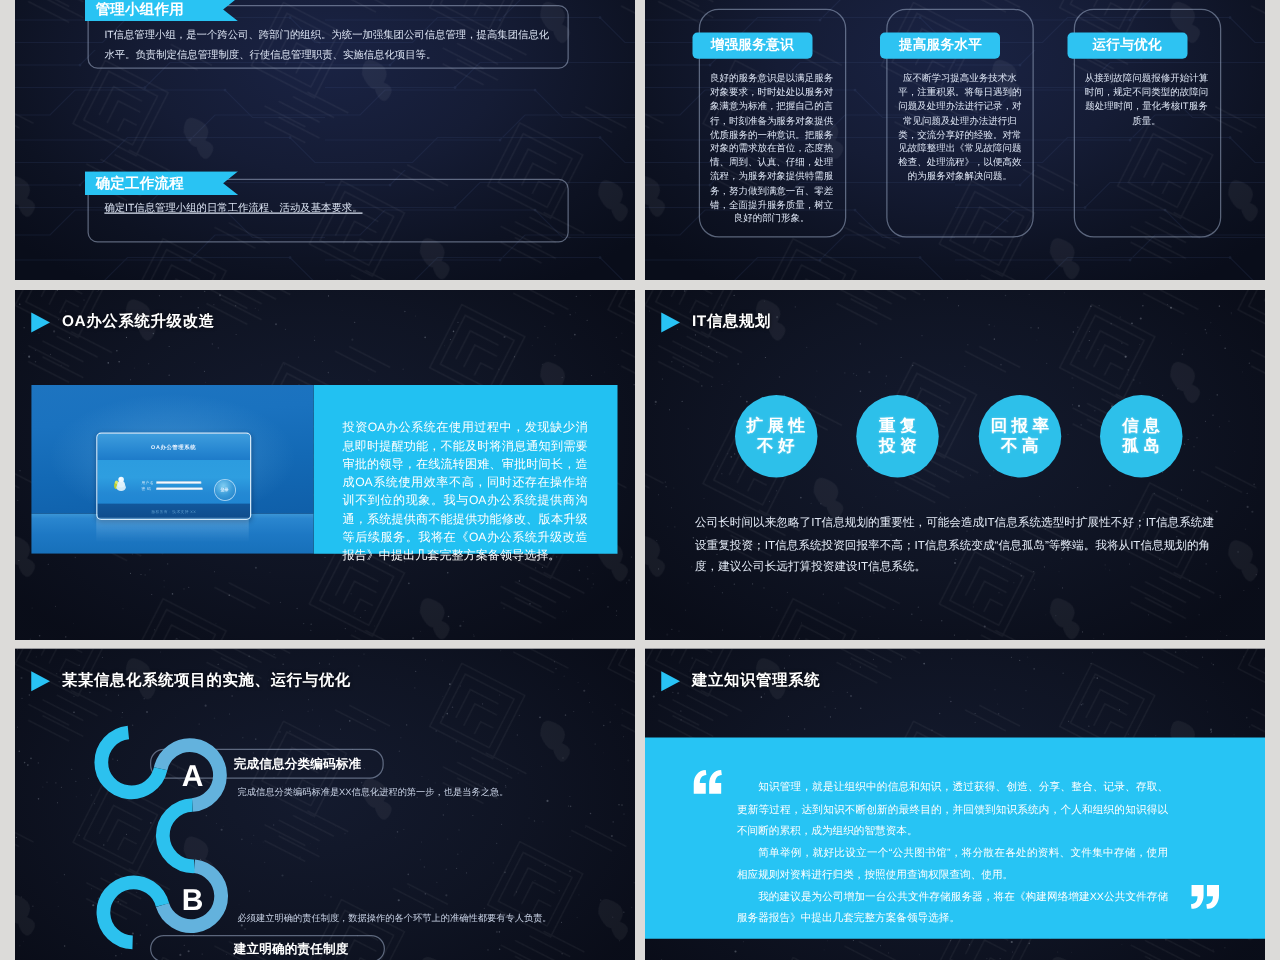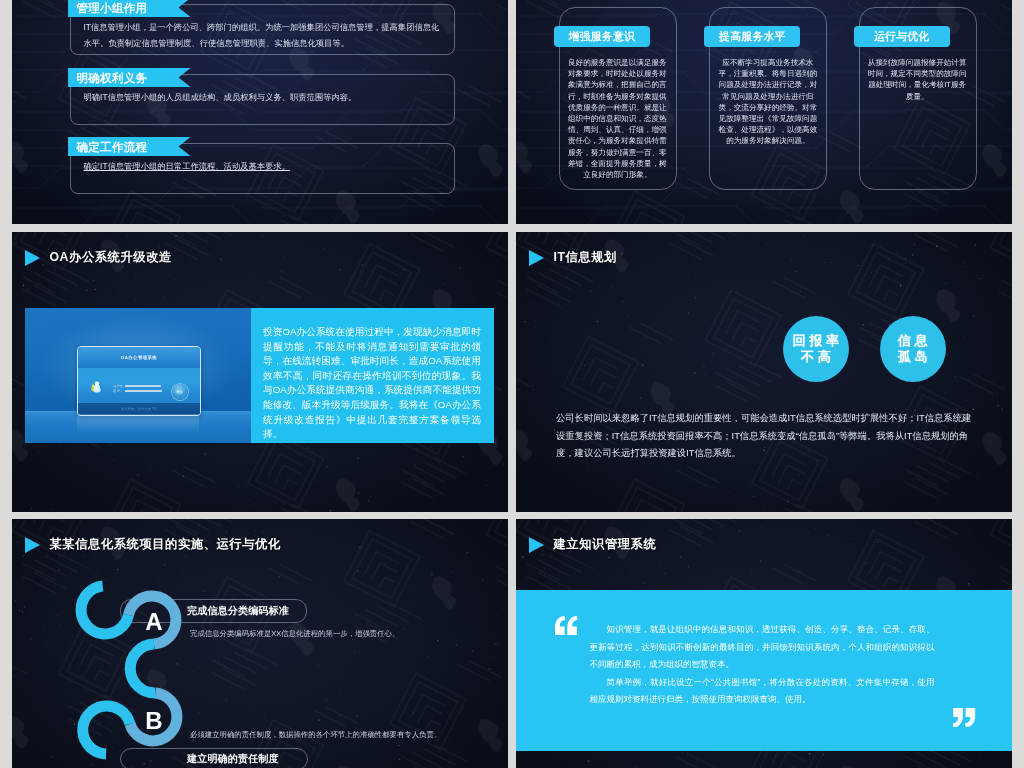--- a/index.html
+++ b/index.html
@@ -59,21 +59,21 @@
       color:#fff;font-weight:bold;font-size:10.9px;line-height:21px;
       text-align:center;letter-spacing:.2px;white-space:nowrap;}
   .col-body{position:absolute;color:#dde5f4;font-size:7.6px;line-height:11.2px;
       text-align:center;}
 
   
   .oa-wrap{position:absolute;display:flex;}
   .oa-img{position:relative;overflow:hidden;}
   .oa-txt{position:relative;background:#22c1f2;color:#fff;font-size:9.7px;
       line-height:14.6px;}
-  .oa-txt p{margin:0;text-align:justify;text-justify:inter-ideograph;border-radius:26px;}
+  .oa-txt p{margin:11px;text-align:justify;text-justify:inter-ideograph;border-radius:26px;}
 
   .oa-sky{position:absolute;left:0;right:0;top:0;height:76%;
      background:
        radial-gradient(ellipse 62% 70% at 50% 56%, rgba(90,165,220,.55) 0%, rgba(60,135,200,0) 70%),
        linear-gradient(175deg,#1d74c0 0%,#1a72bf 28%,#1369b5 62%,#0f5fa9 100%);}
   .oa-floor{position:absolute;left:0;right:0;bottom:0;height:24%;
      background:linear-gradient(180deg,#3b96d6 0%,#2a86cf 12%,#1d78c4 52%,#1770ba 100%);}
   .oa-dlg{position:absolute;left:22.8%;top:28.3%;width:54.4%;height:49.9%;
      border-radius:4px;border:1.4px solid rgba(222,239,252,.95);
      overflow:hidden;box-shadow:0 1.5px 4px rgba(0,20,50,.35);}
@@ -182,44 +182,40 @@
     </svg>
     <svg class="wm">
       <rect width="100%" height="100%" fill="url(#wmpat)"></rect>
     </svg>
 
     <div class="lc" style="left:58px;top:60px;width:383px;height:49px;">
       <div class="lc-lab" style="left:-3.5px;top:-7px;width:114px;">管理小组作用</div>
       <div class="lc-body" style="left:12.5px;top:14px;width:358px;">IT信息管理小组，是一个跨公司、跨部门的组织。为统一加强集团公司信息管理，提高集团信息化水平。负责制定信息管理制度、行使信息管理职责、实施信息化项目等。</div>
     </div>
 
-    <div class="lc" style="left:58px;top:130px;width:383px;height:49px;">
-      <div class="lc-lab" style="left:-3.5px;top:-7px;width:114px;">明确权利义务</div>
-      <div class="lc-body" style="left:12.5px;top:14px;width:358px;">明确IT信息管理小组的人员组成结构、成员权利与义务、职责范围等内容。</div>
-    </div>
 
     <div class="lc" style="left:58px;top:199px;width:383px;height:49px;">
       <div class="lc-lab" style="left:-3.5px;top:-7px;width:114px;">确定工作流程</div>
       <div class="lc-body" style="left:12.5px;top:14px;width:358px;text-decoration:underline;">确定IT信息管理小组的日常工作流程、活动及基本要求。</div>
     </div>
   </div>
 
   <div class="slide s2">
     <div class="bg-deep"></div>
     <div class="bg-deep2"></div>
     <svg class="circuit" viewBox="0 0 496 280" preserveAspectRatio="none">
       <rect width="496" height="280" fill="url(#circ1)"></rect>
     </svg>
     <svg class="wm">
       <rect width="100%" height="100%" fill="url(#wmpat)"></rect>
     </svg>
 
     <div class="col" style="left:42.8px;top:63px;width:116px;height:181px;">
       <div class="col-lab" style="left:-6px;top:18px;width:96px;">增强服务意识</div>
-      <div class="col-body" style="left:8px;top:49px;width:99px;">良好的服务意识是以满足服务对象要求，时时处处以服务对象满意为标准，把握自己的言行，时刻准备为服务对象提供优质服务的一种意识。就是让组织中的信息和知识，态度热情、周到、认真、仔细，增强责任心，为服务对象提供特需服务，努力做到满意一百、零差错，全面提升服务质量，树立良好的部门形象。</div>
+      <div class="col-body" style="left:8px;top:49px;width:99px;">良好的服务意识是以满足服务对象要求，时时处处以服务对象满意为标准，把握自己的言行，时刻准备为服务对象提供优质服务的一种意识。把服务对象的需求放在首位，态度热情、周到、认真、仔细，处理流程，为服务对象提供特需服务，努力做到满意一百、零差错，全面提升服务质量，树立良好的部门形象。</div>
     </div>
 
     <div class="col" style="left:193.4px;top:63px;width:116px;height:181px;">
       <div class="col-lab" style="left:-6px;top:18px;width:96px;">提高服务水平</div>
       <div class="col-body" style="left:8px;top:49px;width:99px;">应不断学习提高业务技术水平，注重积累。将每日遇到的问题及处理办法进行记录，对常见问题及处理办法进行归类，交流分享好的经验。对常见故障整理出《常见故障问题检查、处理流程》，以便高效的为服务对象解决问题。</div>
     </div>
 
     <div class="col" style="left:342.7px;top:63px;width:116px;height:181px;">
       <div class="col-lab" style="left:-6px;top:18px;width:96px;">运行与优化</div>
       <div class="col-body" style="left:8px;top:49px;width:99px;">从接到故障问题报修开始计算时间，规定不同类型的故障问题处理时间，量化考核IT服务质量。</div>
@@ -969,20 +965,28 @@
     <div class="vignette"></div>
     <svg class="wm">
       <rect width="100%" height="100%" fill="url(#wmpat)"></rect>
     </svg>
 
     <div class="hdr">
       <span class="tri"></span>
       <span class="hdr-t">IT信息规划</span>
     </div>
 
+    <div class="circ" style="left:71.6px;top:84.4px;width:66px;height:66px;">
+      <span>扩展性</span>
+      <span>不好</span>
+    </div>
+    <div class="circ" style="left:169.2px;top:84.4px;width:66px;height:66px;">
+      <span>重复</span>
+      <span>投资</span>
+    </div>
     <div class="circ" style="left:266.9px;top:84.4px;width:66px;height:66px;">
       <span>回报率</span>
       <span>不高</span>
     </div>
     <div class="circ" style="left:363.8px;top:84.4px;width:66px;height:66px;">
       <span>信息</span>
       <span>孤岛</span>
     </div>
 
     <div class="s4-body" style="left:40px;top:178px;width:416px;">公司长时间以来忽略了IT信息规划的重要性，可能会造成IT信息系统选型时扩展性不好；IT信息系统建设重复投资；IT信息系统投资回报率不高；IT信息系统变成“信息孤岛”等弊端。我将从IT信息规划的角度，建议公司长远打算投资建设IT信息系统。</div>
@@ -1339,21 +1343,21 @@
     </svg>
 
     <div class="hdr">
       <span class="tri"></span>
       <span class="hdr-t">某某信息化系统项目的实施、运行与优化</span>
     </div>
 
     <div class="pill" style="left:108px;top:80px;width:187px;height:24px;">
       <span>完成信息分类编码标准</span>
     </div>
-    <div class="pill-desc" style="left:178px;top:109px;width:320px;">完成信息分类编码标准是XX信息化进程的第一步，增强责任心。</div>
+    <div class="pill-desc" style="left:178px;top:109px;width:320px;">完成信息分类编码标准是XX信息化进程的第一步，也是当务之急。</div>
 
     <div class="pill" style="left:108px;top:180.5px;width:188px;height:22px;margin-top:48px;">
       <span>建立明确的责任制度</span>
     </div>
     <div class="pill-desc" style="left:178px;top:210px;width:320px;">必须建立明确的责任制度，数据操作的各个环节上的准确性都要有专人负责。</div>
     <svg style="position:absolute;left:0;top:0;width:496px;height:280px;" viewBox="0 0 496 280">
       <g fill="none" stroke-width="11" stroke-linecap="butt">
         <path stroke="#63b2dd" d="M 116.5 96.0 A 24 24 0 1 1 142.0 125.0 M 143.5 174.0 A 24 24 0 1 1 118.0 205.0"></path>
         <path stroke="#2cc1ee" d="M 90.7 67.0 A 24 24 0 1 0 116.5 96.0 M 142.0 125.0 A 24 24 0 0 0 143.5 174.0 M 118.0 205.0 A 24 24 0 1 0 94.1 234.9"></path>
       </g>
@@ -1730,17 +1734,18 @@
         <g fill="#ffffff" transform="rotate(180 24.5 19.5)">
           <path d="M21.5 0 C10 0 2 9.5 2 22.5 L2 39 L21.5 39 L21.5 21 L11.8 21
                    C11.8 13 15.5 8.5 22.5 8 Z"></path>
           <path d="M46.5 0 C35 0 27 9.5 27 22.5 L27 39 L46.5 39 L46.5 21 L36.8 21
                    C36.8 13 40.5 8.5 47.5 8 Z"></path>
         </g>
       </svg>
       <div class="qtext" style="left:73.5px;top:31px;width:345px;">
         <p>知识管理，就是让组织中的信息和知识，透过获得、创造、分享、整合、记录、存取、更新等过程，达到知识不断创新的最终目的，并回馈到知识系统内，个人和组织的知识得以不间断的累积，成为组织的智慧资本。</p>
         <p>简单举例，就好比设立一个“公共图书馆”，将分散在各处的资料、文件集中存储，使用相应规则对资料进行归类，按照使用查询权限查询、使用。</p>
+        <p>我的建议是为公司增加一台公共文件存储服务器，将在《构建网络增建XX公共文件存储服务器报告》中提出几套完整方案备领导选择。</p>
       </div>
     </div>
   </div>
 
 </div>
 
 </body></html>

